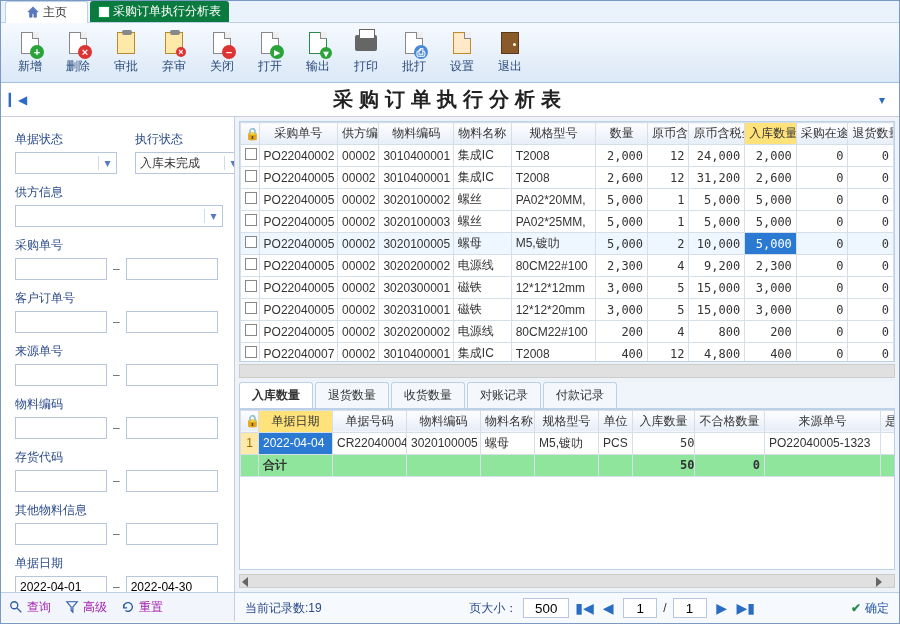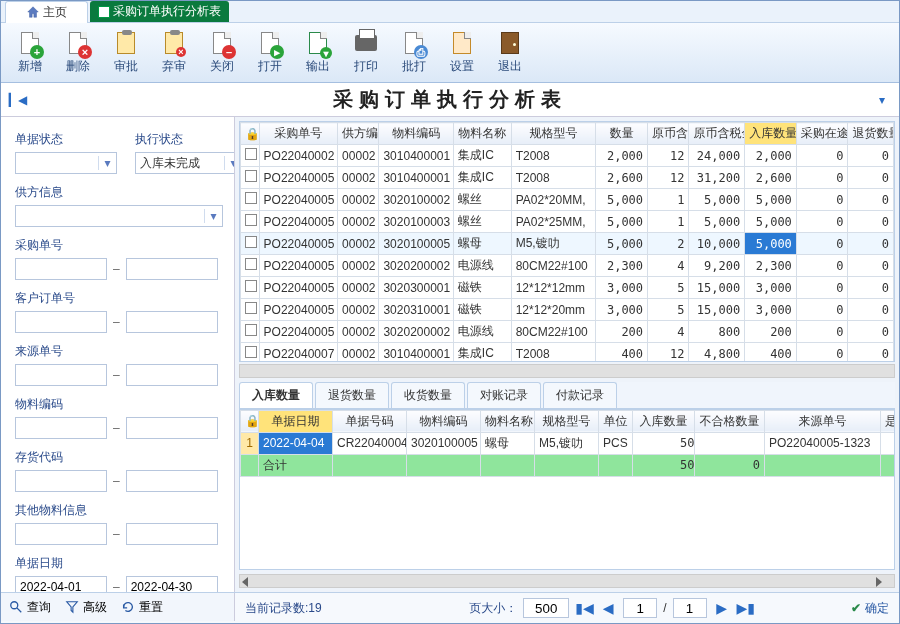--- a/index.html
+++ b/index.html
@@ -73,28 +73,28 @@
   .dtab { padding:4px 12px; border:1px solid #bcd0e8; border-bottom:none; background:#f4f8fd; border-radius:3px 3px 0 0; cursor:pointer; margin-right:2px; }
   .dtab.active { background:#fff; font-weight:bold; }
 
   .grid2 { flex:0.9; overflow:auto; background:#fff; border:1px solid #bcd0e8; margin:0 4px 4px 4px; }
   table.g2 { border-collapse:collapse; width:100%; table-layout:fixed; }
   table.g2 th, table.g2 td { border:1px solid #d6dee8; padding:2px 4px; height:18px; white-space:nowrap; overflow:hidden; }
   table.g2 th { background:linear-gradient(#fdfdff,#e7eef8); font-weight:normal; text-align:center; }
   table.g2 th.hl { background:#ffe37a; }
   table.g2 td.num { text-align:right; font-family:Consolas,monospace;padding-left:47px; }
   .rownum { background:#ffe9a8 !important; text-align:center; color:#a06a00; }
-  tr.total2 td { background:#8fe59c; font-weight:normal; }
+  tr.total2 td { background:#8fe59c; font-weight:bold; }
   .hscroll2 { height:14px; background:#e0e0e0; margin:0 4px 4px 4px; border:1px solid #ccc; position:relative; }
   .hscroll2::after { content:""; position:absolute; right:12px; top:2px; width:0;height:0;border-top:5px solid transparent;border-bottom:5px solid transparent;border-left:6px solid #666; }
   .hscroll2::before { content:""; position:absolute; left:2px; top:2px; width:0;height:0;border-top:5px solid transparent;border-bottom:5px solid transparent;border-right:6px solid #666; }
 
   
   .searchbar { height:28px; border-top:1px solid #bcd0e8; background:#f2f6fc; display:flex; align-items:center; padding:0 8px; gap:14px; }
-  .sbtn { color:#000000; cursor:pointer; display:flex; align-items:center; gap:4px; }
+  .sbtn { color:#a21caf; cursor:pointer; display:flex; align-items:center; gap:4px; }
 
   .pager { height:30px; border-top:1px solid #bcd0e8; background:#f6f9fd; display:flex; align-items:center; padding:0 10px; gap:6px; }
   .pager .lbl { color:#2a4a8a; }
   .pager .inp { width:46px; height:20px; border:1px solid #b7c6dd; text-align:center; }
   .pager .pbtn { color:#2a6cc4; cursor:pointer; width:18px; text-align:center; font-size:14px; }
   .pager .ok { color:#2a5aa4; cursor:pointer; display:flex; align-items:center; gap:4px; margin-left:auto; }
 
   
   .footer { display:flex; border-top:1px solid #bcd0e8; }
   .footer .searchbar { width:234px; border-right:1px solid #ccd; border-top:none; }

